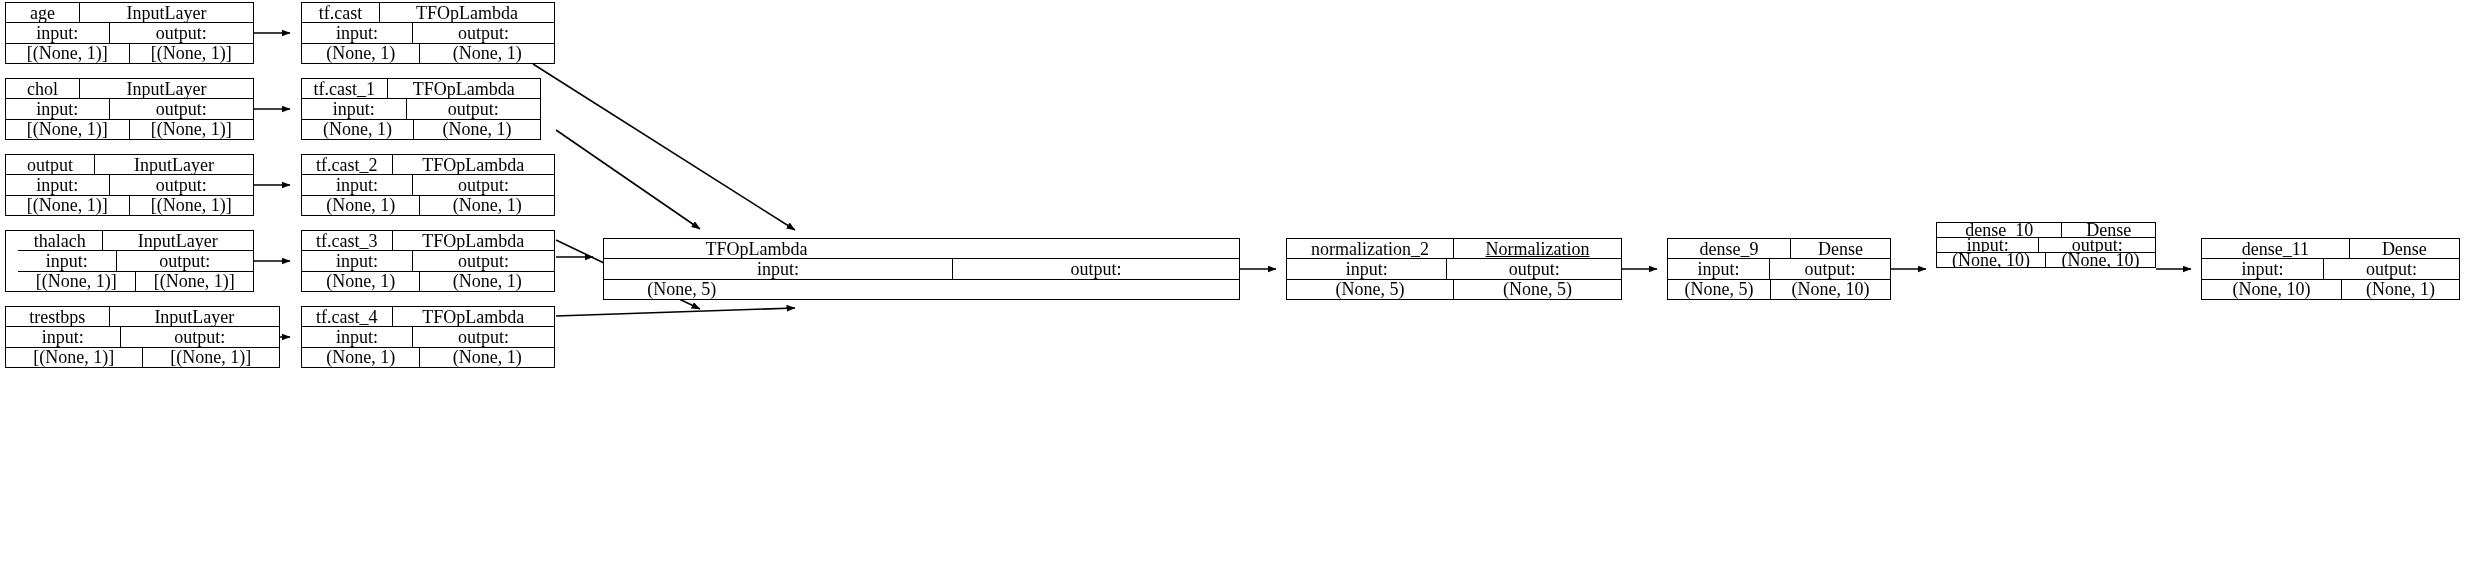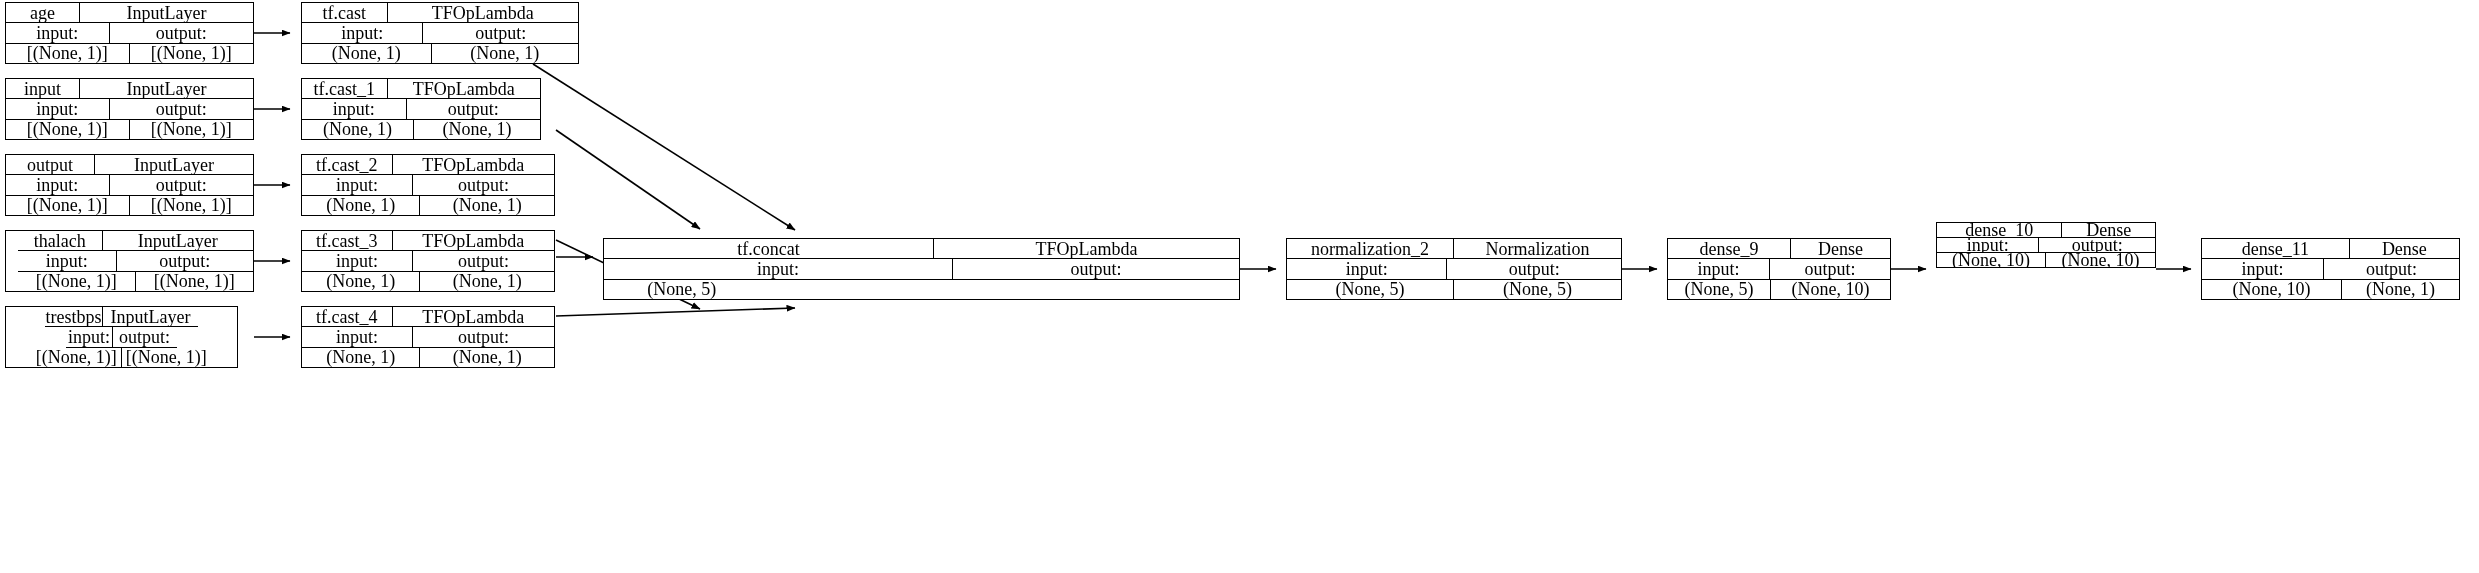--- a/index.html
+++ b/index.html
@@ -99,21 +99,21 @@
           <div class="cell io-label sep" style="flex: 0 0 42%;">input:</div>
           <div class="cell io-label" style="flex: 0 0 58%;">output:</div>
         </div>
         <div class="node-row r3">
           <div class="cell shape sep" style="flex: 0 0 50%;">[(None, 1)]</div>
           <div class="cell shape" style="flex: 0 0 50%;">[(None, 1)]</div>
         </div>
       </div>
       <div class="node" style="left: 5px; top: 78px; width: 249px; height: 62px;">
         <div class="node-row r1">
-          <div class="cell title-name sep" style="flex: 0 0 30%;">input</div>
+          <div class="cell title-name sep" style="flex: 0 0 30%;">chol</div>
           <div class="cell title-class" style="flex: 0 0 70%;">InputLayer</div>
         </div>
         <div class="node-row r2">
           <div class="cell io-label sep" style="flex: 0 0 42%;">input:</div>
           <div class="cell io-label" style="flex: 0 0 58%;">output:</div>
         </div>
         <div class="node-row r3">
           <div class="cell shape sep" style="flex: 0 0 50%;">[(None, 1)]</div>
           <div class="cell shape" style="flex: 0 0 50%;">[(None, 1)]</div>
         </div>
@@ -139,35 +139,35 @@
         </div>
         <div class="node-row r2">
           <div class="cell io-label sep" style="flex: 0 0 42%;">input:</div>
           <div class="cell io-label" style="flex: 0 0 58%;">output:</div>
         </div>
         <div class="node-row r3">
           <div class="cell shape sep" style="flex: 0 0 50%;">[(None, 1)]</div>
           <div class="cell shape" style="flex: 0 0 50%;">[(None, 1)]</div>
         </div>
       </div>
-      <div class="node" style="left: 5px; top: 306px; width: 233px; height: 62px; align-items: center;">
+      <div class="node" style="left: 5px; top: 306px; width: 275px; height: 62px;">
         <div class="node-row r1">
           <div class="cell title-name sep" style="flex: 0 0 38%;">trestbps</div>
           <div class="cell title-class" style="flex: 0 0 62%;">InputLayer</div>
         </div>
         <div class="node-row r2">
           <div class="cell io-label sep" style="flex: 0 0 42%;">input:</div>
           <div class="cell io-label" style="flex: 0 0 58%;">output:</div>
         </div>
         <div class="node-row r3">
           <div class="cell shape sep" style="flex: 0 0 50%;">[(None, 1)]</div>
           <div class="cell shape" style="flex: 0 0 50%;">[(None, 1)]</div>
         </div>
       </div>
-      <div class="node" style="left: 301px; top: 2px; width: 278px; height: 62px;">
+      <div class="node" style="left: 301px; top: 2px; width: 254px; height: 62px;">
         <div class="node-row r1">
           <div class="cell title-name sep" style="flex: 0 0 31%;">tf.cast</div>
           <div class="cell title-class" style="flex: 0 0 69%;">TFOpLambda</div>
         </div>
         <div class="node-row r2">
           <div class="cell io-label sep" style="flex: 0 0 44%;">input:</div>
           <div class="cell io-label" style="flex: 0 0 56%;">output:</div>
         </div>
         <div class="node-row r3">
           <div class="cell shape sep" style="flex: 0 0 47%;">(None, 1)</div>
@@ -225,35 +225,34 @@
           <div class="cell io-label sep" style="flex: 0 0 44%;">input:</div>
           <div class="cell io-label" style="flex: 0 0 56%;">output:</div>
         </div>
         <div class="node-row r3">
           <div class="cell shape sep" style="flex: 0 0 47%;">(None, 1)</div>
           <div class="cell shape" style="flex: 0 0 53%;">(None, 1)</div>
         </div>
       </div>
       <div class="node" style="left: 603px; top: 238px; width: 637px; height: 62px;">
         <div class="node-row r1">
-          <div class="cell title-name sep" style="flex: 0 0 52%;">tf.concat</div>
           <div class="cell title-class" style="flex: 0 0 48%;">TFOpLambda</div>
         </div>
         <div class="node-row r2">
           <div class="cell io-label sep" style="flex: 0 0 55%;">input:</div>
           <div class="cell io-label" style="flex: 0 0 45%;">output:</div>
         </div>
         <div class="node-row r3">
           <div class="cell shape" style="flex: 0 0 24.5%;">(None, 5)</div>
         </div>
       </div>
       <div class="node" style="left: 1286px; top: 238px; width: 336px; height: 62px; justify-content: center;">
         <div class="node-row r1">
           <div class="cell title-name sep" style="flex: 0 0 50%;">normalization_2</div>
-          <div class="cell title-class" style="flex: 0 0 50%;">Normalization</div>
+          <div class="cell title-class" style="flex: 0 0 50%; text-decoration: underline;">Normalization</div>
         </div>
         <div class="node-row r2">
           <div class="cell io-label sep" style="flex: 0 0 48%;">input:</div>
           <div class="cell io-label" style="flex: 0 0 52%;">output:</div>
         </div>
         <div class="node-row r3">
           <div class="cell shape sep" style="flex: 0 0 50%;">(None, 5)</div>
           <div class="cell shape" style="flex: 0 0 50%;">(None, 5)</div>
         </div>
       </div>

